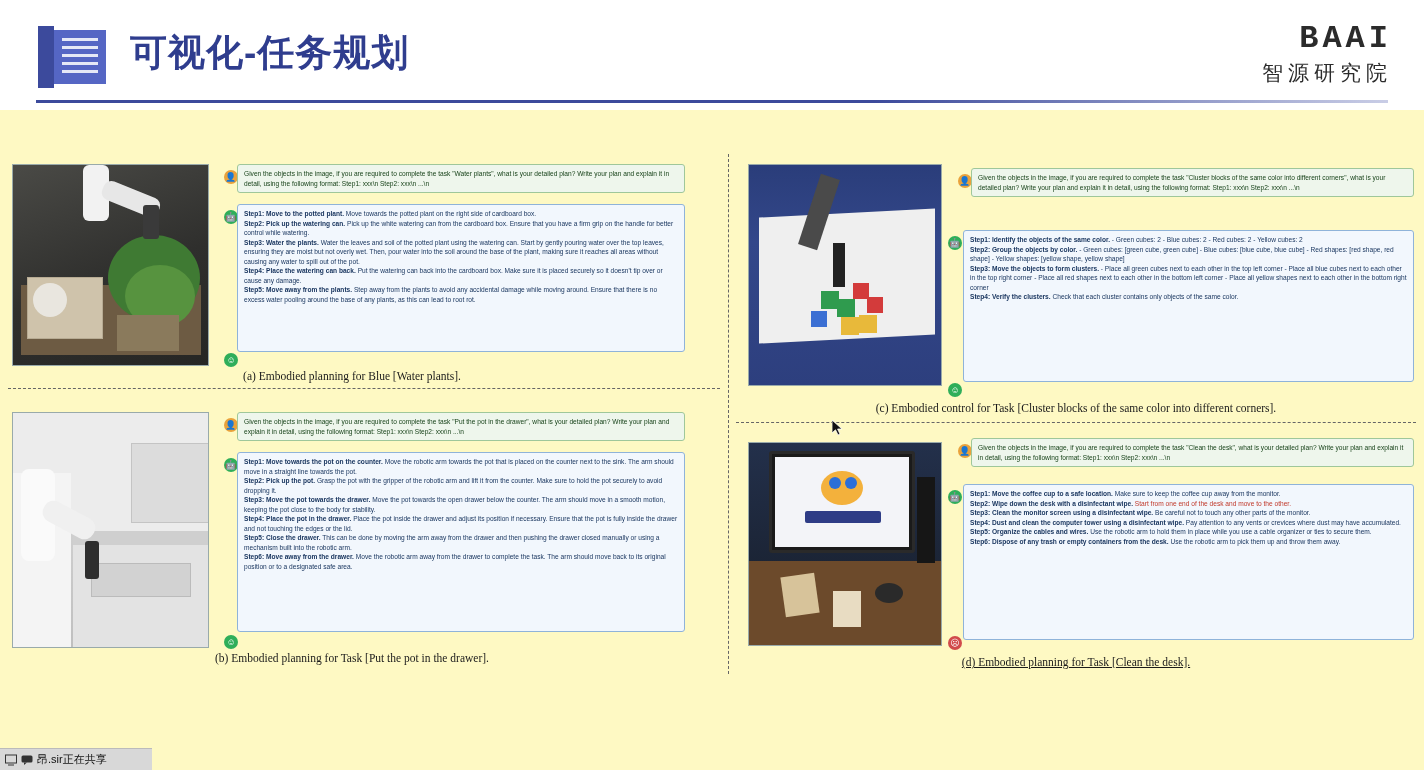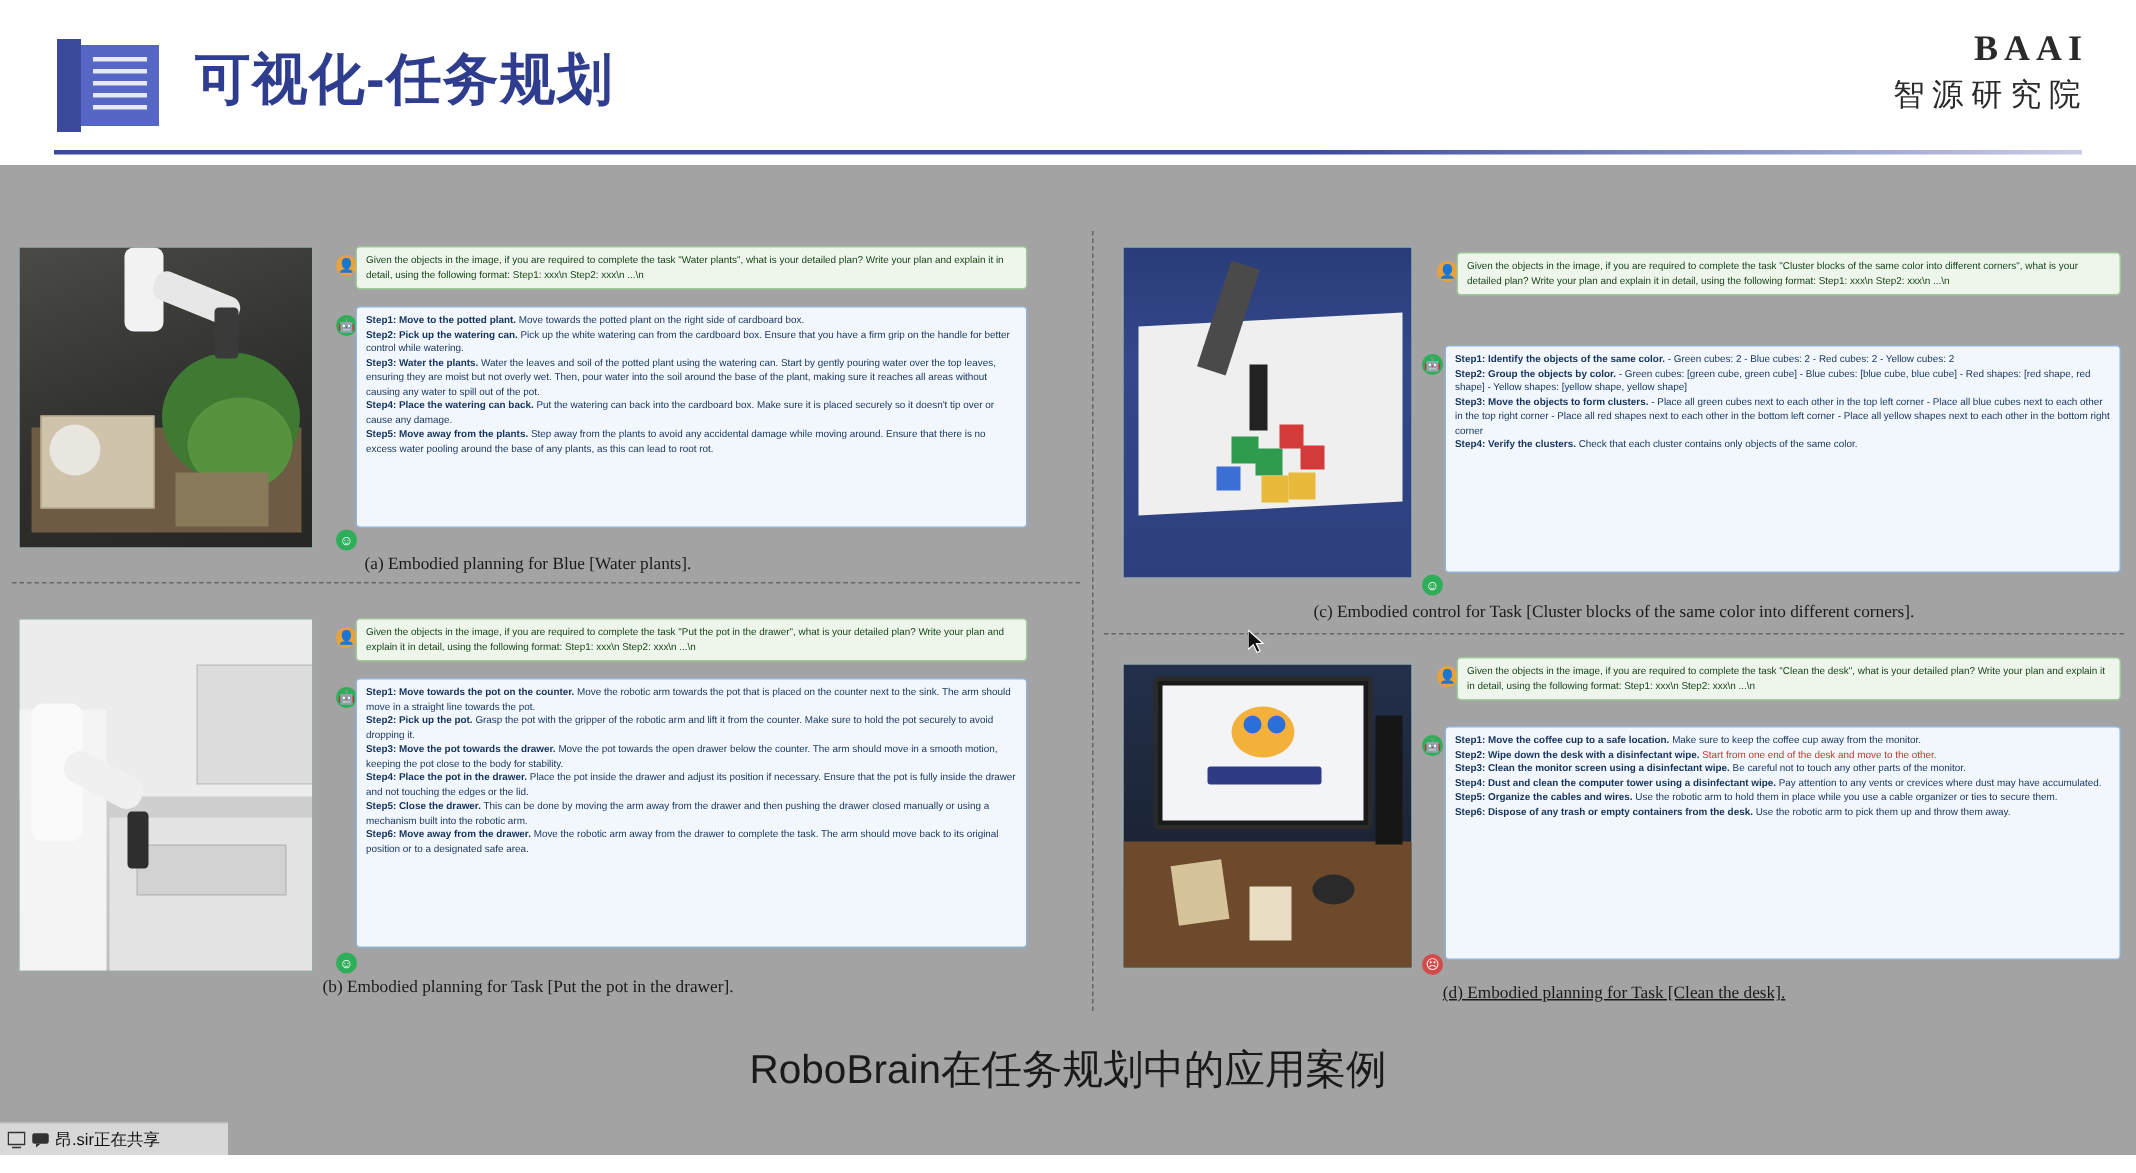--- a/index.html
+++ b/index.html
@@ -7,21 +7,21 @@
   body {
     width: 1424px; height: 782px;
     background: #ffffff;
     font-family: "Liberation Sans", sans-serif;
     overflow: hidden;
     position: relative;
   }
   .slide {
     position: absolute; left: 0; top: 0;
     width: 1424px; height: 770px;
-    background: #a3a3a3;
+    background: #fef9c3;
   }
 
   
   .header {
     position: absolute; left: 0; top: 0; width: 1424px; height: 110px;
     background: #ffffff;
   }
   .hdr-icon {
     position: absolute; left: 38px; top: 26px; width: 68px; height: 62px;
   }
@@ -41,22 +41,22 @@
     letter-spacing: 1px;
   }
   .hdr-rule {
     position:absolute; left: 36px; top: 100px; width: 1352px; height: 3px;
     background: linear-gradient(to right, #3c4a9c 0%, #3c4a9c 62%, #c9cde6 100%);
   }
   .logo {
     position: absolute; right: 32px; top: 20px; text-align: right;
   }
   .logo-main {
-    font-size: 24px; font-weight: bold; color: #2b2b2b; letter-spacing: 4px;
-    font-family: Liberation Serif, serif;
+    font-size: 32px; font-weight: bold; color: #2b2b2b; letter-spacing: 4px;
+    font-family: Liberation Mono, monospace;
   }
   .logo-sub {
     font-size: 21px; color: #2b2b2b; letter-spacing: 5px; margin-top: 2px;
   }
 
   
   .figure { position:absolute; left:0; top:112px; width:1424px; height:600px; }
 
   .panel { position: absolute; }
 
@@ -278,21 +278,20 @@
       </div>
       <div class="avatar bot-red" style="left:948px; top:524px;">☹</div>
       <div class="caption" style="left:736px; top:544px; width:680px;text-decoration:underline;">(d) Embodied planning for Task [Clean the desk].</div>
     </div>
 
     <svg class="cursor" style="left:832px; top:308px;" viewBox="0 0 12 16">
       <polygon points="0,0 0,13 3.5,9.8 6,15 8,14 5.6,9 10,9" fill="#111" stroke="#fff" stroke-width="0.8"></polygon>
     </svg>
   </div>
 
-  <div class="footer-caption">RoboBrain在任务规划中的应用案例</div>
 
   <div class="taskbar">
     <svg class="tb-icon" viewBox="0 0 12 12">
       <rect x="0.5" y="1" width="11" height="8" fill="none" stroke="#333"></rect>
       <path d="M3 11h6" stroke="#333"></path>
     </svg>
     <svg class="tb-icon" viewBox="0 0 12 12">
       <rect x="0.5" y="1.5" width="11" height="7" rx="1.5" fill="#333"></rect>
       <polygon points="3,8.5 3,11 6,8.5" fill="#333"></polygon>
     </svg>

